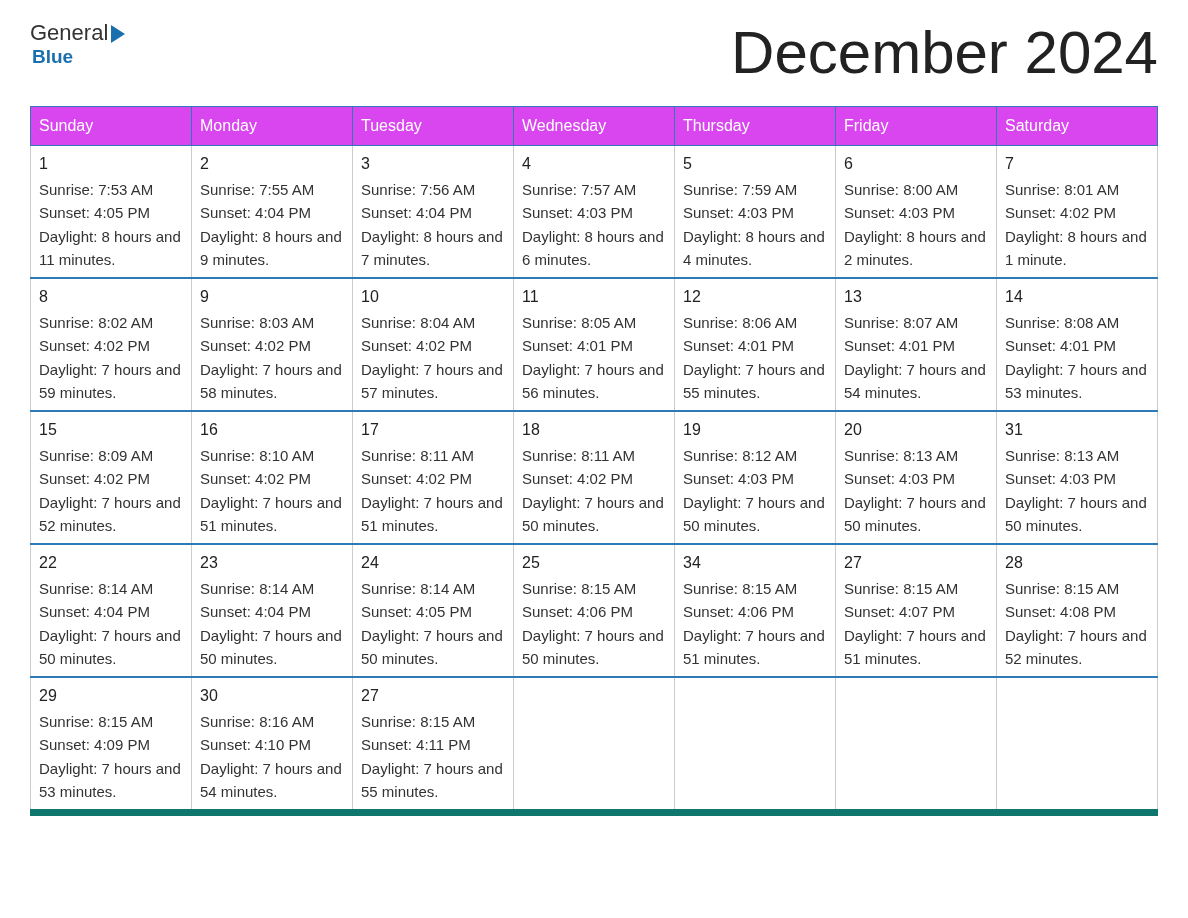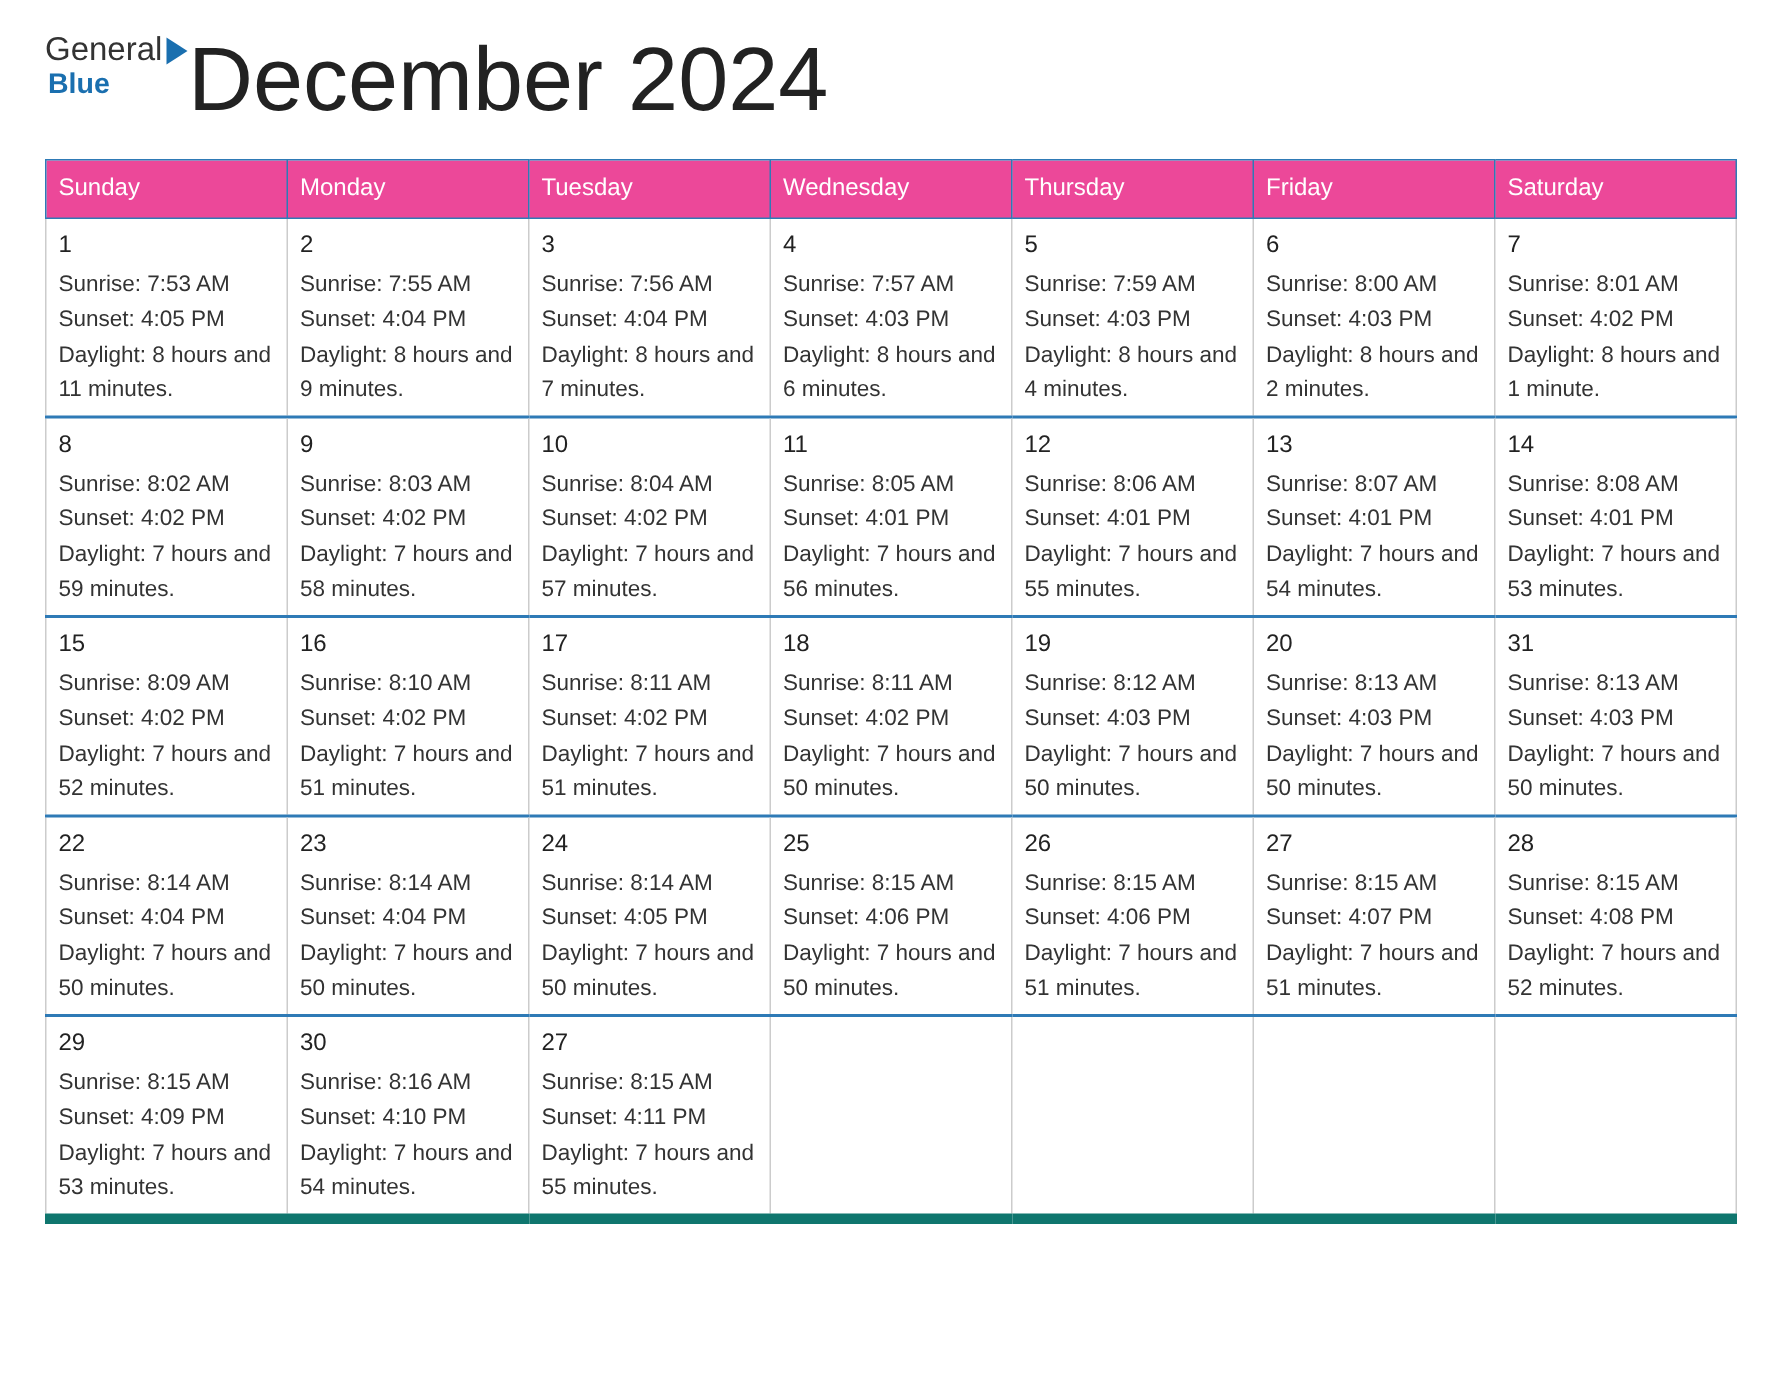--- a/index.html
+++ b/index.html
@@ -5,20 +5,21 @@
     * { margin: 0; padding: 0; box-sizing: border-box; }
     body {
       font-family: Arial, sans-serif;
       background: #fff;
       width: 1188px;
       min-height: 918px;
       padding: 20px 30px;
     }
     .header {
       display: flex;
+      justify-content: space-between;
       align-items: flex-start;
       margin-bottom: 20px;
     }
     .logo-wrapper {
       display: flex;
       flex-direction: column;
       align-items: flex-start;
     }
     .logo-line1 {
       display: flex;
@@ -42,21 +43,21 @@
     .location {
       font-size: 20px;
       color: #444;
       margin-top: 4px;
     }
     table {
       width: 100%;
       border-collapse: collapse;
     }
     thead th {
-      background-color: #ec4899;
+      background-color: #d946ef;
       color: #fff;
       padding: 10px 8px;
       font-size: 16px;
       font-weight: normal;
       text-align: left;
       border: 1px solid #2e7ab6;
     }
     tbody td {
       vertical-align: top;
       border: 1px solid #ccc;
@@ -141,21 +142,21 @@
         <td><span class="day-number">18</span><span class="day-info">Sunrise: 8:11 AM<br>Sunset: 4:02 PM<br>Daylight: 7 hours and 50 minutes.</span></td>
         <td><span class="day-number">19</span><span class="day-info">Sunrise: 8:12 AM<br>Sunset: 4:03 PM<br>Daylight: 7 hours and 50 minutes.</span></td>
         <td><span class="day-number">20</span><span class="day-info">Sunrise: 8:13 AM<br>Sunset: 4:03 PM<br>Daylight: 7 hours and 50 minutes.</span></td>
         <td><span class="day-number">31</span><span class="day-info">Sunrise: 8:13 AM<br>Sunset: 4:03 PM<br>Daylight: 7 hours and 50 minutes.</span></td>
       </tr>
       <tr>
         <td><span class="day-number">22</span><span class="day-info">Sunrise: 8:14 AM<br>Sunset: 4:04 PM<br>Daylight: 7 hours and 50 minutes.</span></td>
         <td><span class="day-number">23</span><span class="day-info">Sunrise: 8:14 AM<br>Sunset: 4:04 PM<br>Daylight: 7 hours and 50 minutes.</span></td>
         <td><span class="day-number">24</span><span class="day-info">Sunrise: 8:14 AM<br>Sunset: 4:05 PM<br>Daylight: 7 hours and 50 minutes.</span></td>
         <td><span class="day-number">25</span><span class="day-info">Sunrise: 8:15 AM<br>Sunset: 4:06 PM<br>Daylight: 7 hours and 50 minutes.</span></td>
-        <td><span class="day-number">26</span><span class="day-info">Sunrise: 8:15 AM<br>Sunset: 4:06 PM<br>Daylight: 7 hours and 51 minutes.</span></td>
+        <td><span class="day-number">34</span><span class="day-info">Sunrise: 8:15 AM<br>Sunset: 4:06 PM<br>Daylight: 7 hours and 51 minutes.</span></td>
         <td><span class="day-number">27</span><span class="day-info">Sunrise: 8:15 AM<br>Sunset: 4:07 PM<br>Daylight: 7 hours and 51 minutes.</span></td>
         <td><span class="day-number">28</span><span class="day-info">Sunrise: 8:15 AM<br>Sunset: 4:08 PM<br>Daylight: 7 hours and 52 minutes.</span></td>
       </tr>
       <tr>
         <td><span class="day-number">29</span><span class="day-info">Sunrise: 8:15 AM<br>Sunset: 4:09 PM<br>Daylight: 7 hours and 53 minutes.</span></td>
         <td><span class="day-number">30</span><span class="day-info">Sunrise: 8:16 AM<br>Sunset: 4:10 PM<br>Daylight: 7 hours and 54 minutes.</span></td>
         <td><span class="day-number">27</span><span class="day-info">Sunrise: 8:15 AM<br>Sunset: 4:11 PM<br>Daylight: 7 hours and 55 minutes.</span></td>
         <td></td>
         <td></td>
         <td></td>

